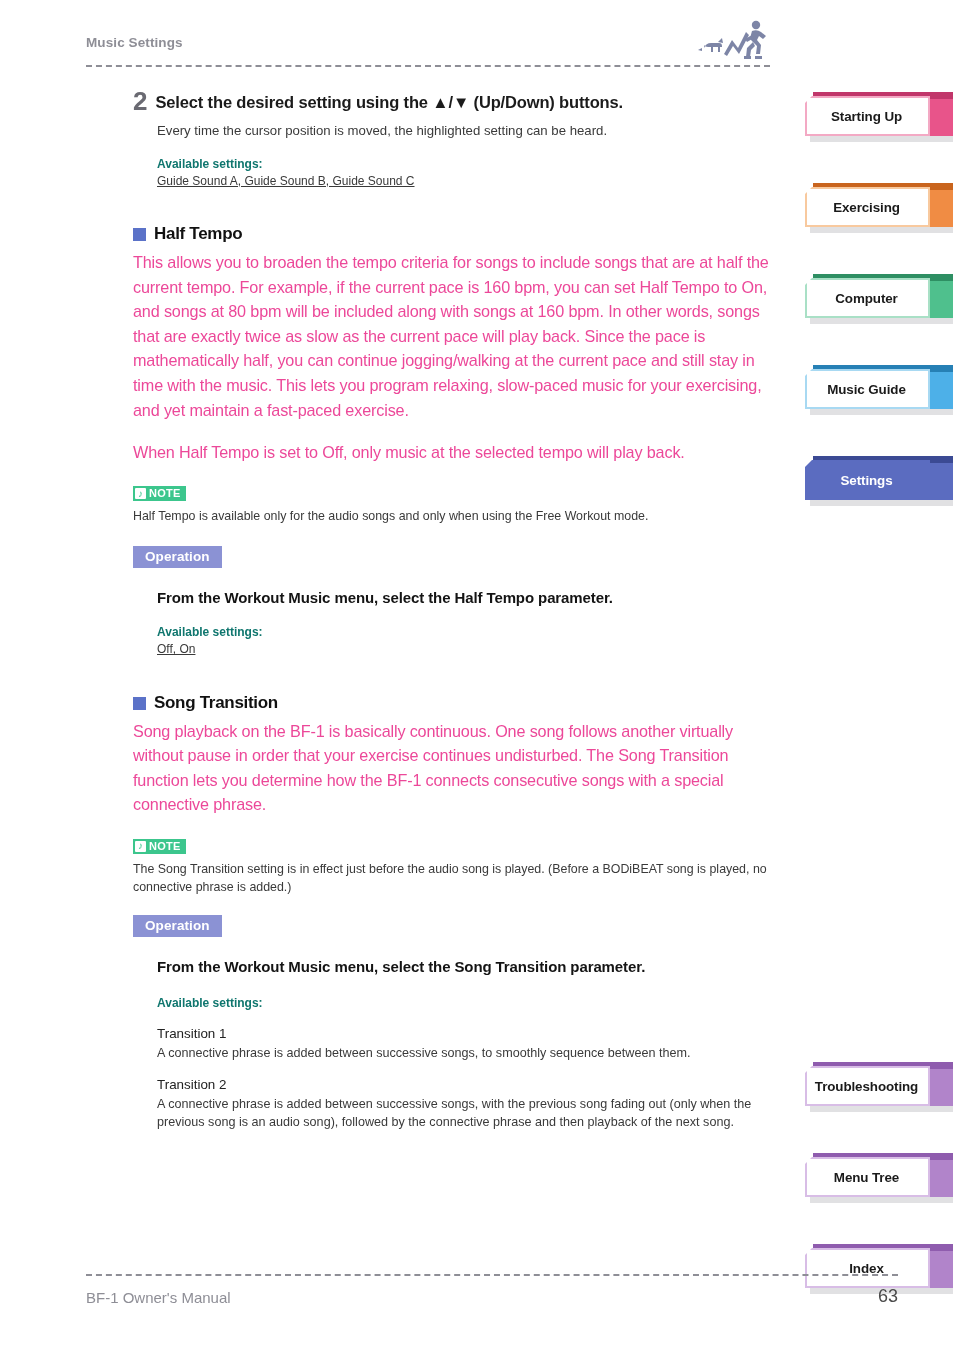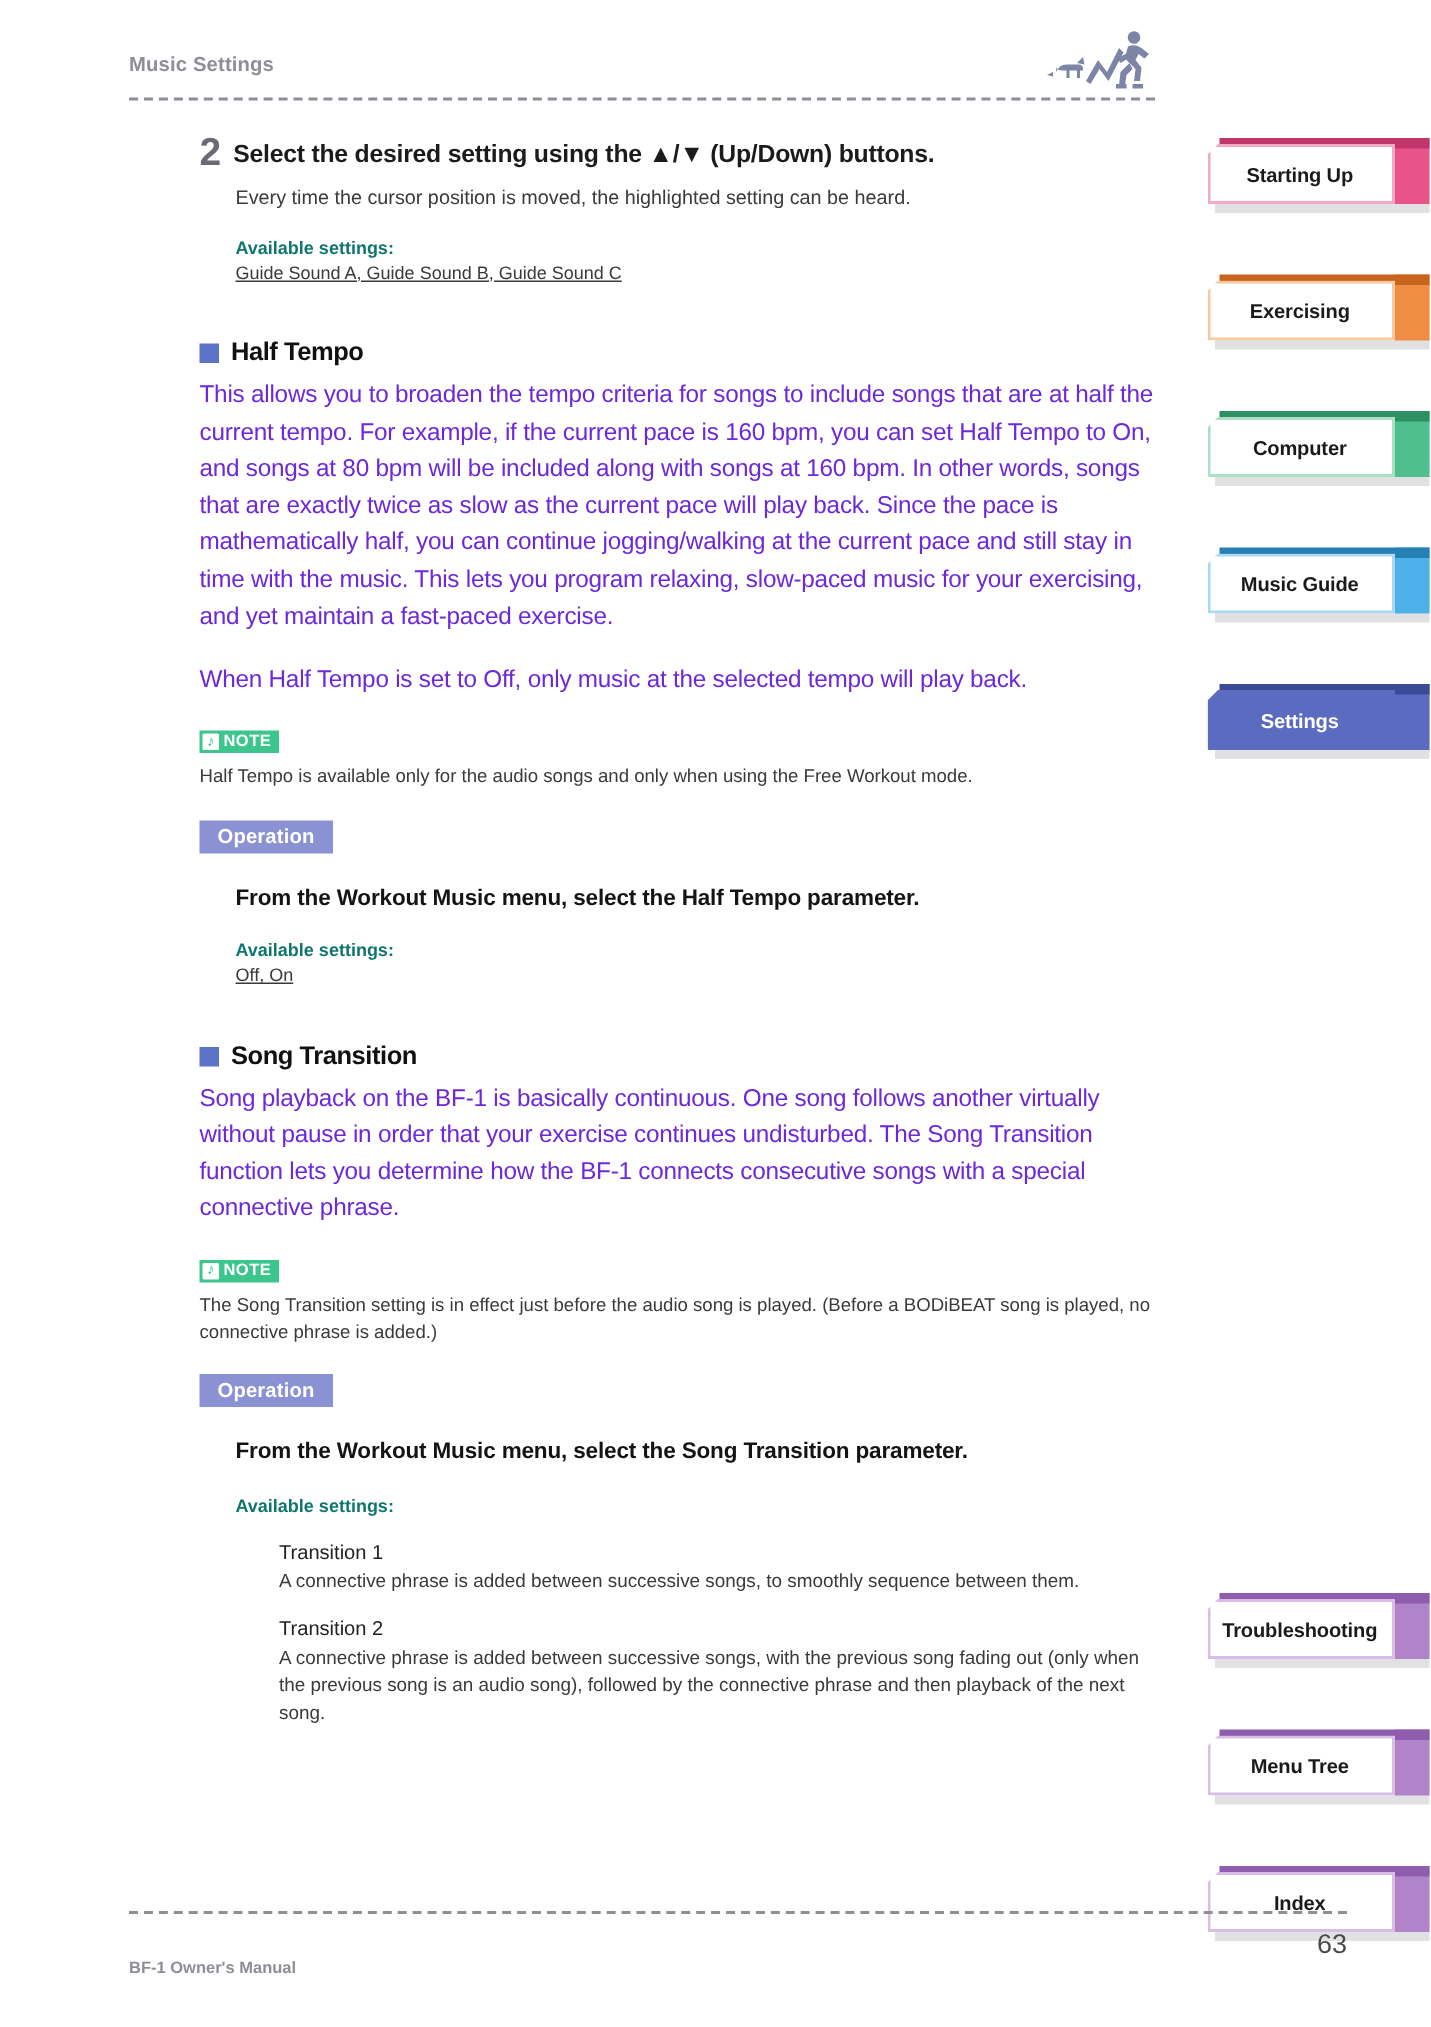--- a/index.html
+++ b/index.html
@@ -56,21 +56,21 @@
   }
   .sq {
     width: 13px; height: 13px; display: inline-block; flex: 0 0 auto;
     position: relative; top: 1px;
   }
   .sec-head-text {
     font-size: 17px; font-weight: bold; color: #111111; letter-spacing: -0.3px;
   }
 
   .para {
-    font-size: 16.2px; color: #6d28d9; line-height: 1.52; letter-spacing: -0.15px;
+    font-size: 16.2px; color: #ec4899; line-height: 1.52; letter-spacing: -0.15px;
   }
 
   
   .note-badge {
     display: inline-flex; align-items: center; height: 15px;
     padding: 0 5px 0 2px; gap: 3px;
   }
   .note-glyph {
     width: 11px; height: 11px; display: inline-flex;
     align-items: center; justify-content: center;
@@ -134,31 +134,31 @@
 
   
   .footer {
     position: absolute; left: 86px; top: 1274px; width: 812px; height: 46px;
   }
   .footer-rule {
     position: absolute; left: 0; right: 0; top: 0; height: 0;
     border-top: 2px dashed #8e8e96;
   }
   .footer-left {
-    position: absolute; left: 0; top: 32px;
-    font-size: 11px; font-weight: bold; color: #8e8e96;
+    position: absolute; left: 0; top: 15px;
+    font-size: 15px; font-weight: normal; color: #8e8e96;
   }
   .footer-right {
     position: absolute; right: 0; top: 12px;
     font-size: 18px; color: #4a4a4a;
   }
 
   .mt6  { margin-top: 6px; }
   .mt8  { margin-top: 8px; }
-  .mt12 { margin-top: 12px; margin-left: 29px; }
+  .mt12 { margin-top: 12px; }
   .mt16 { margin-top: 16px; }
   .mt18 { margin-top: 18px; }
   .mt20 { margin-top: 20px; }
   .mt34 { margin-top: 34px; }
 </style>
 </head>
 <body>
 
 <div class="page">
 

